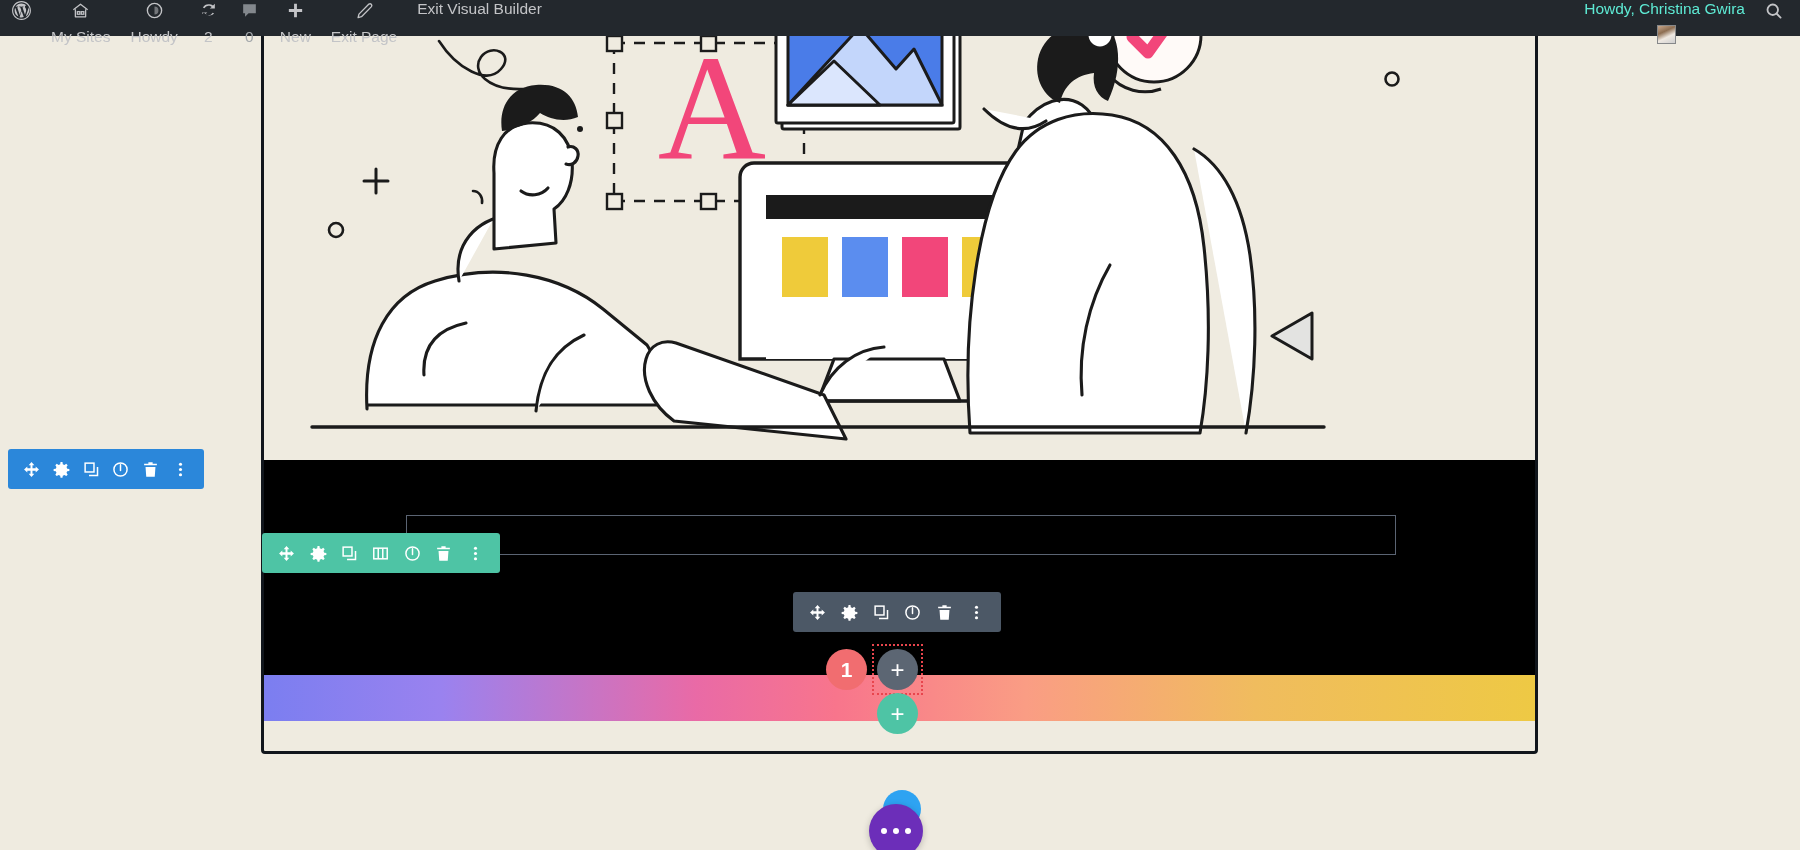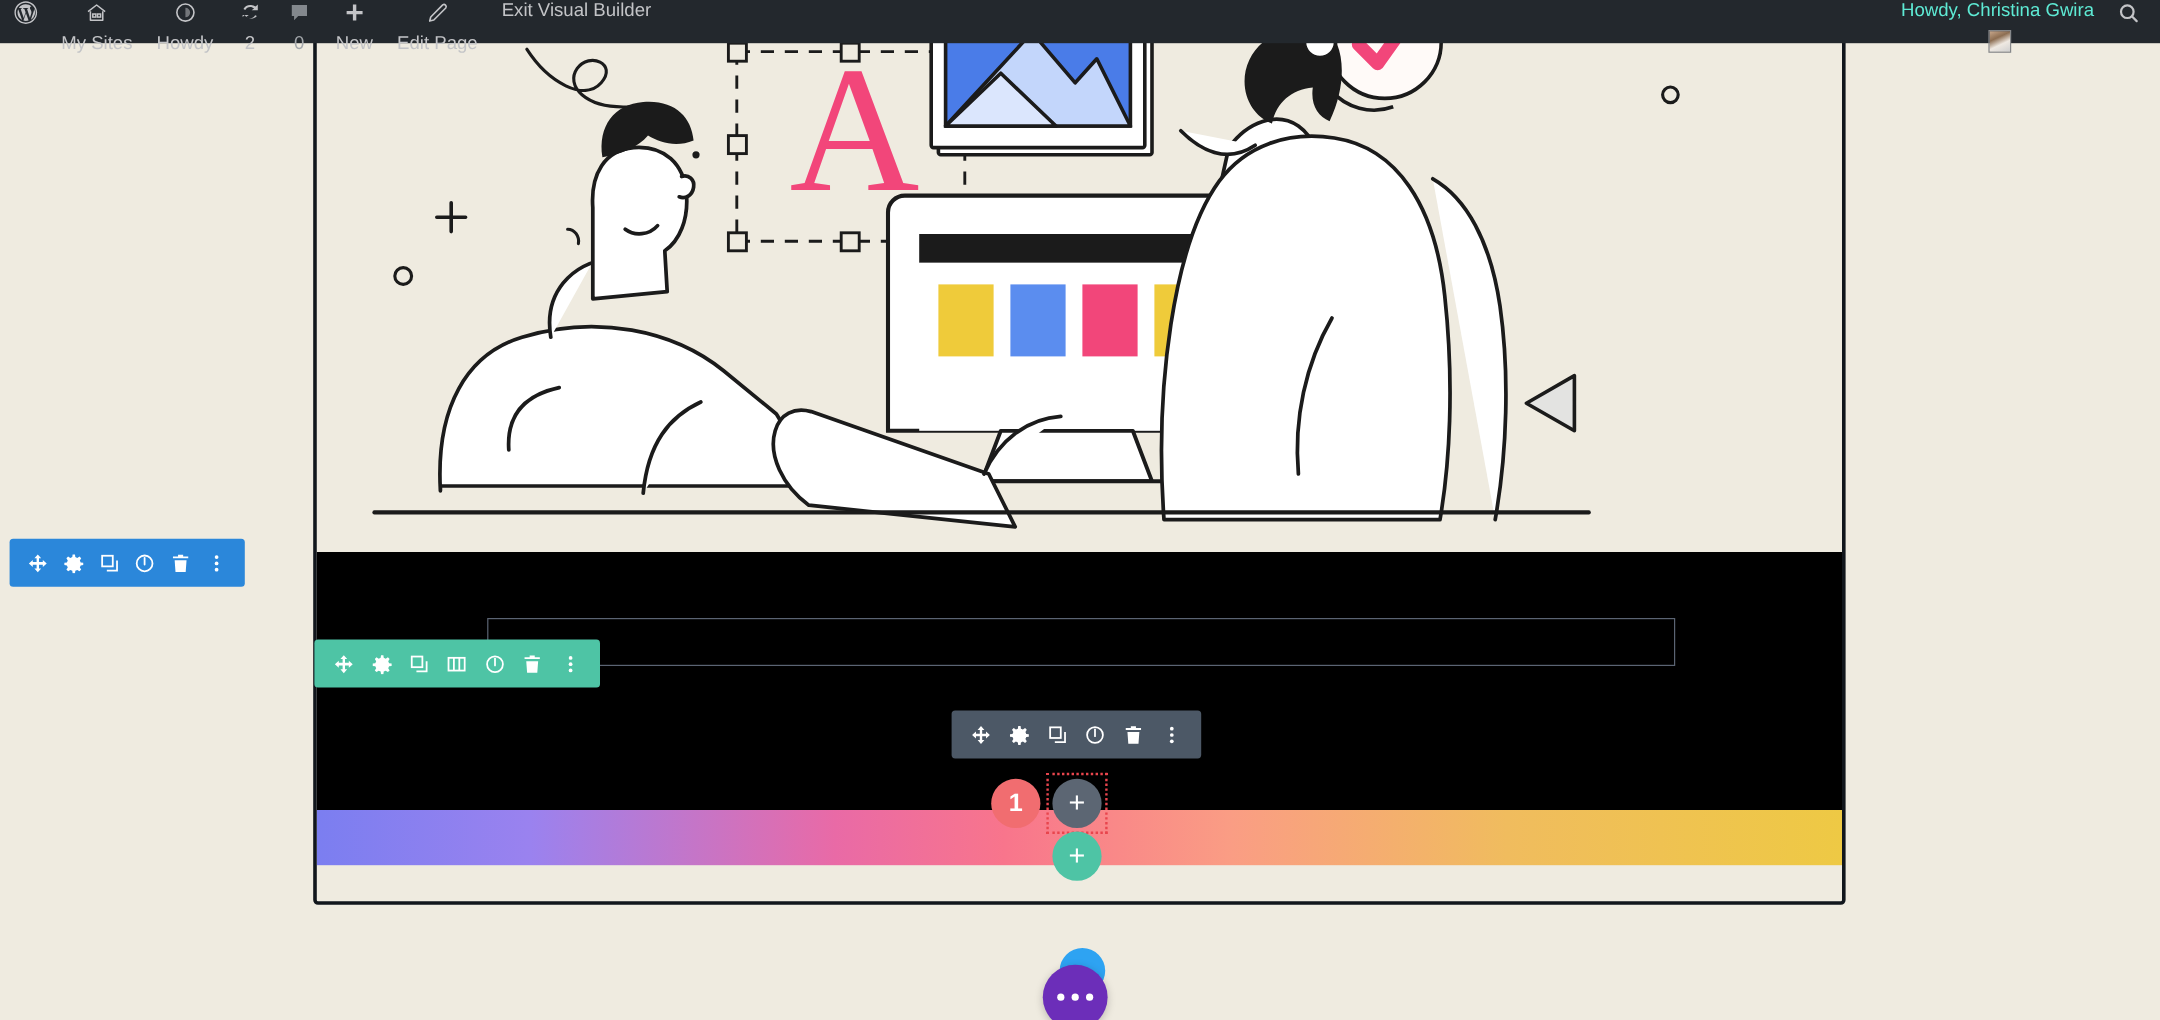--- a/index.html
+++ b/index.html
@@ -205,21 +205,21 @@
     </span>
     <span>New</span>
   </div>
 
   <div class="ab-item">
     <span class="ab-ico">
       <svg width="19" height="19" viewBox="0 0 24 24" fill="none" stroke="#c3c4c7" stroke-width="1.7">
         <path d="M17.6 3.9a2.3 2.3 0 0 1 3.2 3.2L8.2 19.8l-4.3 1.1 1.1-4.3z" stroke-linejoin="round"></path>
       </svg>
     </span>
-    <span>Edit Page</span>
+    <span>Exit Page</span>
   </div>
 
   <div class="ab-item">
     <span>Exit Visual Builder</span>
   </div>
 
   <div id="ab-right">
     <div class="ab-item">
       <span style="color:#5eead4">Howdy, Christina Gwira</span>
       <span id="ab-avatar"></span>

